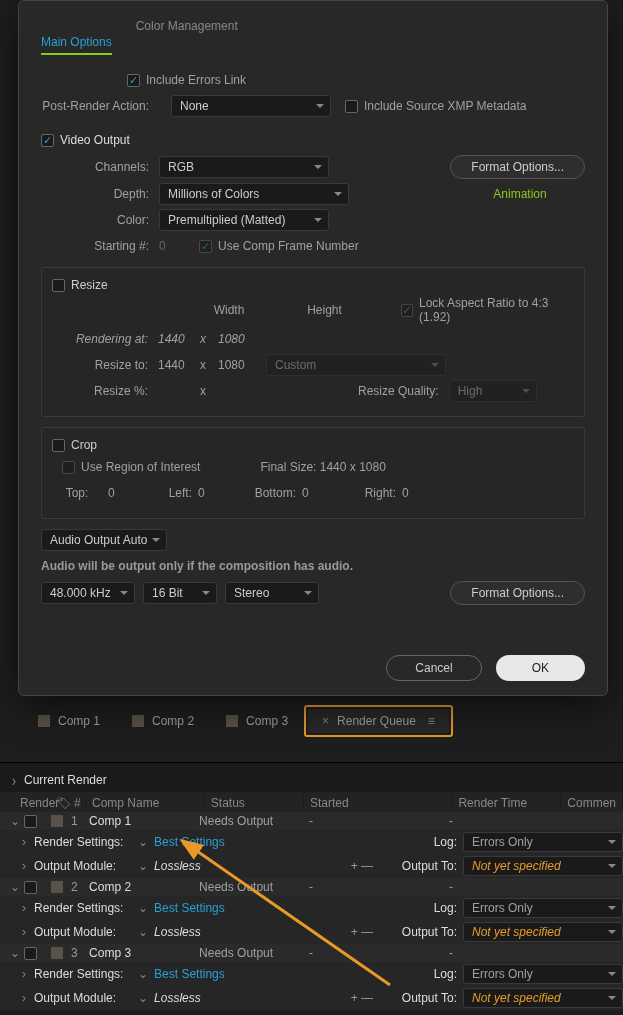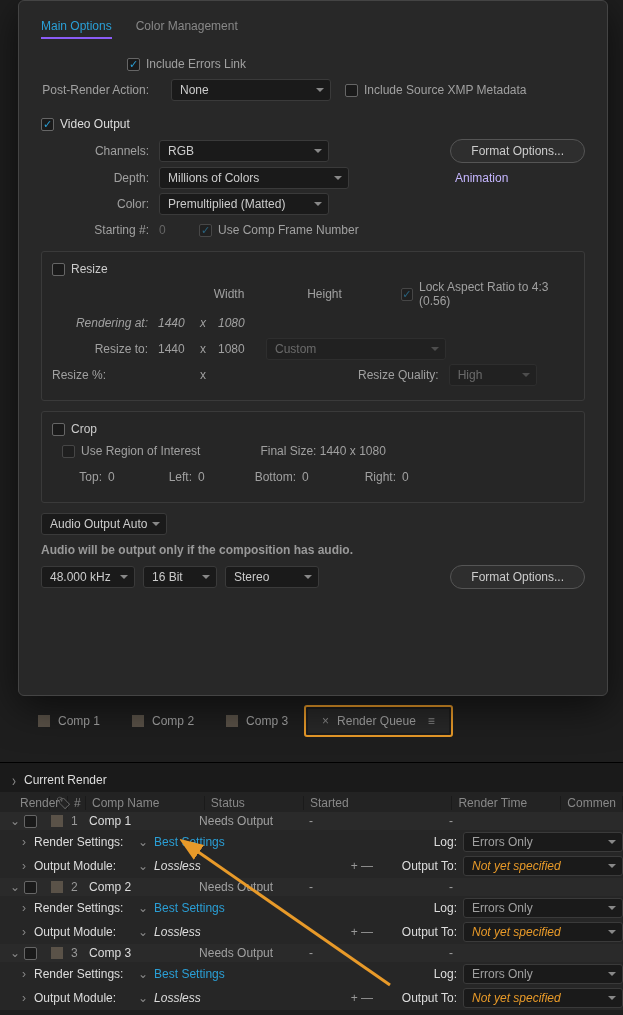--- a/index.html
+++ b/index.html
@@ -4,21 +4,21 @@
 <style>
 * { box-sizing:border-box; margin:0; padding:0; font-family:-apple-system, Helvetica, Arial, sans-serif; font-size:12px; color:#a0a0a0; }
 body { background:#1e1e1e; width:623px; height:1015px; position:relative; overflow:hidden; }
 
 
 .dialog { position:absolute; top:0; left:18px; width:590px; height:696px; background:#282828; border:1px solid #444; border-radius:6px; box-shadow:0 10px 40px rgba(0,0,0,.6); z-index:10; }
 .dlg-title { text-align:center; padding:8px 0; color:#ccc; font-size:13px; border-bottom:1px solid #383838; }
 .dlg-body { padding:14px 22px; }
 .tabs { display:flex; gap:24px; margin-bottom:14px; }
 .tab { padding:4px 0; color:#888; cursor:pointer; }
-.tab.active { color:#2a9fd6; border-bottom:2px solid #8b5cf6; }
+.tab.active { color:#2a9fd6; border-bottom:2px solid #84cc16;margin-top:16px; }
 
 .hl { border:2px solid #e89a29; border-radius:3px; }
 
 .row { display:flex; align-items:center; margin:4px 0; min-height:22px; }
 .lbl-r { width:150px; text-align:right; padding-right:10px; color:#a0a0a0; }
 .sel { background:#1a1a1a; border:1px solid #3a3a3a; border-radius:3px; padding:3px 18px 3px 8px; color:#ccc; position:relative; }
 .sel::after { content:""; position:absolute; right:6px; top:8px; border:4px solid transparent; border-top-color:#888; }
 .chk { width:13px; height:13px; border:1px solid #666; border-radius:2px; display:inline-flex; align-items:center; justify-content:center; margin-right:6px; background:#1a1a1a; }
 .chk.on::after { content:"✓"; font-size:11px; color:#2a9fd6; }
 .chk-lbl { display:flex; align-items:center; }
@@ -102,21 +102,21 @@
     </label>
 
     <div class="row">
       <div class="lbl-r" style="width:118px;">Channels:</div>
       <div class="sel" style="width:170px;">RGB</div>
       <div class="btn-pill" style="margin-left:auto;">Format Options...</div>
     </div>
     <div class="row">
       <div class="lbl-r" style="width:118px;">Depth:</div>
       <div class="sel" style="width:190px;">Millions of Colors</div>
-      <div style="margin-left:auto; width:130px; color:#c4b5fd;">Animation</div>
+      <div style="margin-left:auto; width:130px; color:#84cc16;text-align:center;">Animation</div>
     </div>
     <div class="row">
       <div class="lbl-r" style="width:118px;">Color:</div>
       <div class="sel" style="width:170px;">Premultiplied (Matted)</div>
     </div>
     <div class="row">
       <div class="lbl-r" style="width:118px;">Starting #:</div>
       <div style="width:40px; color:#666;">0</div>
       <label class="chk-lbl" style="color:#666;">
         <span class="chk on" style="opacity:.5;"></span>
@@ -128,38 +128,38 @@
       <label class="chk-lbl">
         <span class="chk"></span>
         <span style="color:#ccc;">Resize</span>
       </label>
       <div class="row" style="color:#666;gap:48px;">
         <div style="width:120px;"></div>
         <div style="width:48px;">Width</div>
         <div style="width:48px;">Height</div>
         <label class="chk-lbl">
           <span class="chk on" style="opacity:.5;"></span>
-          <span>Lock Aspect Ratio to 4:3 (0.56)</span>
+          <span>Lock Aspect Ratio to 4:3 (1.92)</span>
         </label>
       </div>
       <div class="row" style="color:#666;font-style:italic;">
         <div style="width:106px; text-align:right; padding-right:10px;">Rendering at:</div>
         <div style="width:42px;">1440</div>
         <div style="width:18px;">x</div>
         <div>1080</div>
       </div>
       <div class="row" style="color:#666;">
         <div style="width:106px; text-align:right; padding-right:10px;">Resize to:</div>
         <div style="width:42px;">1440</div>
         <div style="width:18px;">x</div>
         <div style="width:48px;">1080</div>
         <div class="sel" style="width:180px; opacity:.4;">Custom</div>
       </div>
       <div class="row" style="color:#666;">
-        <div style="width:106px; padding-right:10px;">Resize %:</div>
+        <div style="width:106px; text-align:right; padding-right:10px;">Resize %:</div>
         <div style="width:42px;"></div>
         <div style="width:18px;">x</div>
         <div style="width:140px;"></div>
         <div style="padding-right:10px;">Resize Quality:</div>
         <div class="sel" style="width:88px; opacity:.4;">High</div>
       </div>
     </div>
 
     <div class="section" style="color:#666;">
       <label class="chk-lbl">
@@ -167,21 +167,21 @@
         <span style="color:#ccc;">Crop</span>
       </label>
       <div class="row" style="color:#666;">
         <label class="chk-lbl" style="margin-left:10px;">
           <span class="chk" style="opacity:.5;"></span>
           <span>Use Region of Interest</span>
         </label>
         <div style="margin-left:60px;">Final Size: 1440 x 1080</div>
       </div>
       <div class="row" style="color:#666;">
-        <div style="width:50px; text-align:right;">Top:</div>
+        <div style="width:50px; text-align:center;">Top:</div>
           <div style="width:40px; padding-left:6px;">0</div>
         <div style="width:50px; text-align:right;">Left:</div>
           <div style="width:40px; padding-left:6px;">0</div>
         <div style="width:64px; text-align:right;">Bottom:</div>
           <div style="width:40px; padding-left:6px;">0</div>
         <div style="width:60px; text-align:right;">Right:</div>
           <div style="width:40px; padding-left:6px;">0</div>
       </div>
     </div>
 
@@ -190,20 +190,24 @@
       <div style="margin:8px 0; color:#999;font-weight:bold;">Audio will be output only if the composition has audio.</div>
       <div class="row">
         <div class="sel" style="width:94px;">48.000 kHz</div>
         <div class="sel" style="width:74px; margin-left:8px;">16 Bit</div>
         <div class="sel" style="width:94px; margin-left:8px;">Stereo</div>
         <div class="btn-pill" style="margin-left:auto;">Format Options...</div>
       </div>
     </div>
   </div>
 
+  <div class="dlg-foot">
+    <button class="btn-cancel">Cancel</button>
+    <button class="btn-ok">OK</button>
+  </div>
 </div>
 
 <div class="panel-tabs">
   <div class="ptab">
       <span class="sw"></span>
       <span>Comp 1</span>
     </div>
   <div class="ptab">
       <span class="sw"></span>
       <span>Comp 2</span>

